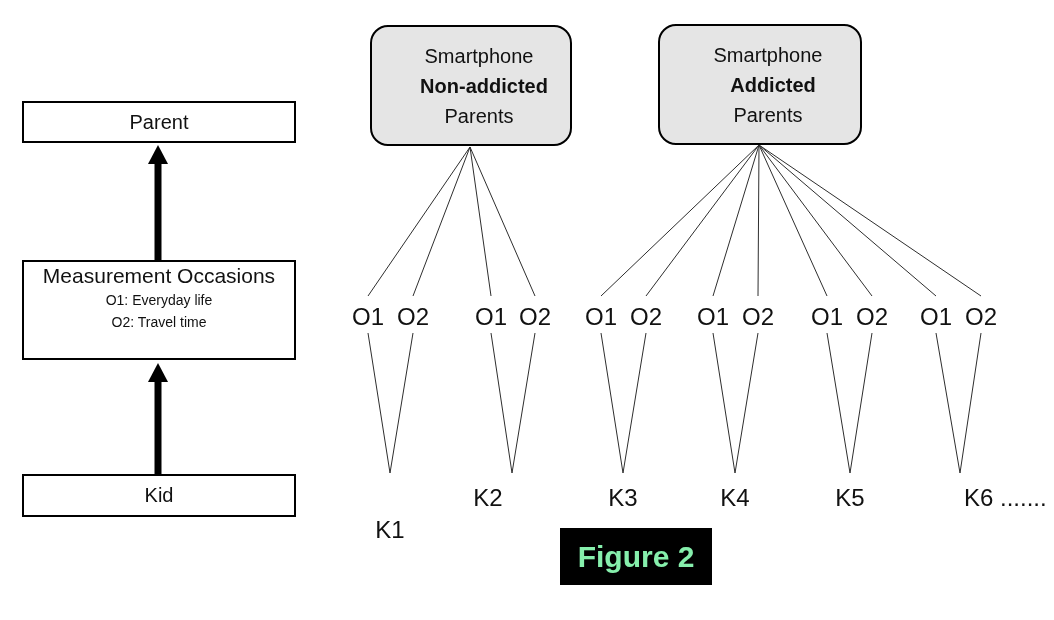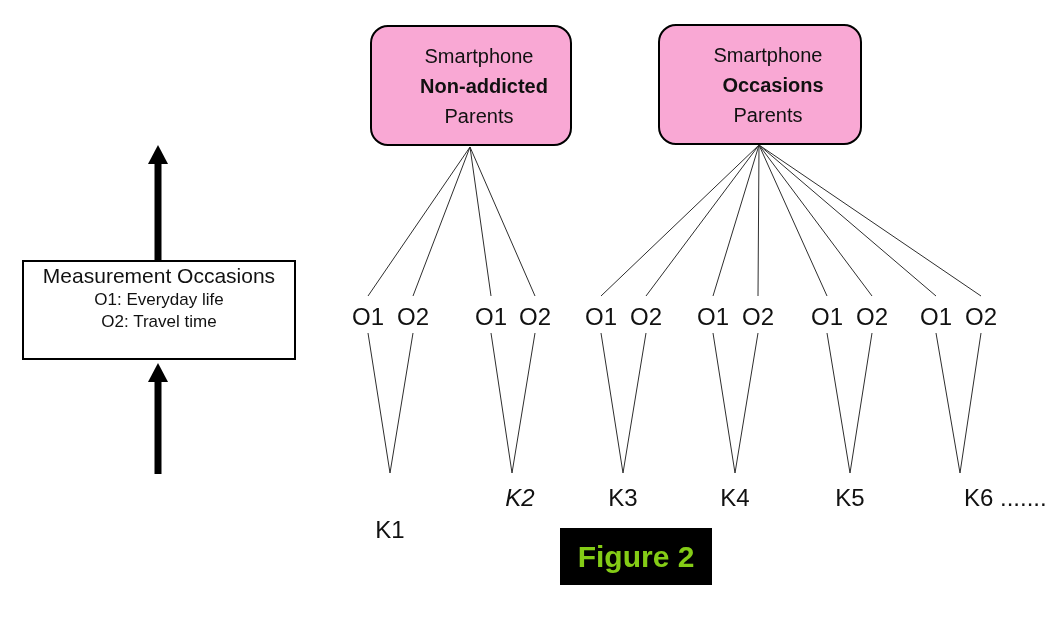--- a/index.html
+++ b/index.html
@@ -24,26 +24,26 @@
     box-sizing: border-box;
     display: flex;
     align-items: center;
     justify-content: center;
     text-align: center;
   }
   .parent-box  { left: 22px; top: 101px; width: 274px; height: 42px; font-size: 20px; }
   .kid-box     { left: 22px; top: 474px; width: 274px; height: 43px; font-size: 20px; }
   .meas-box    { left: 22px; top: 260px; width: 274px; height: 100px; flex-direction: column; justify-content: flex-start; padding-top: 0; }
   .meas-title  { font-size: 21px; line-height: 27px; }
-  .meas-line   { font-size: 17px; line-height: 22px; }
+  .meas-line   { font-size: 14px; line-height: 22px; }
   .group-box {
     position: absolute;
     border: 2px solid #000000;
     border-radius: 18px;
-    background: #f9a8d4;
+    background: #e5e5e5;
     box-sizing: border-box;
     display: flex;
     flex-direction: column;
     align-items: center;
     justify-content: center;
     text-align: center;
     font-size: 20px;
     line-height: 30px;
     padding-left: 16px;
   }
@@ -56,21 +56,21 @@
     white-space: nowrap;
     transform: translateX(-50%);
   }
   .o-label { top: 303px; }
   .k-label { top: 484px; }
   .k-label.left-anchored { transform: none; }
   .caption-box {
     position: absolute;
     left: 560px; top: 528px; width: 152px; height: 57px;
     background: #000000;
-    color: #84cc16;
+    color: #86efac;
     display: flex;
     align-items: center;
     justify-content: center;
     font-size: 30px;
     font-weight: bold;
   }
 </style>
 </head>
 <body>
 
@@ -106,47 +106,53 @@
     <g>
       <line x1="158" y1="260" x2="158" y2="162" stroke="#000000" stroke-width="7"></line>
       <polygon points="158,145 148,164 168,164" fill="#000000"></polygon>
     </g>
     <g>
       <line x1="158" y1="474" x2="158" y2="380" stroke="#000000" stroke-width="7"></line>
       <polygon points="158,363 148,382 168,382" fill="#000000"></polygon>
     </g>
   </svg>
 
+  <div class="box parent-box">
+    <span>Parent</span>
+  </div>
 
   <div class="box meas-box">
     <div class="meas-title">Measurement Occasions</div>
     <div class="meas-line">O1: Everyday life</div>
     <div class="meas-line">O2: Travel time</div>
   </div>
 
+  <div class="box kid-box">
+    <span>Kid</span>
+  </div>
 
   <div class="group-box group-a">
     <div>Smartphone</div>
     <div class="strong">Non-addicted</div>
     <div>Parents</div>
   </div>
 
   <div class="group-box group-b">
     <div>Smartphone</div>
-    <div class="strong">Occasions</div>
+    <div class="strong">Addicted</div>
     <div>Parents</div>
   </div>
 
   <div id="generated-labels">
       <div class="o-label" style="left: 368px;">O1</div>
       <div class="o-label" style="left: 413px;">O2</div>
       <div class="k-label" style="left: 390px; margin-top: 32px;">K1</div>
       <div class="o-label" style="left: 491px;">O1</div>
       <div class="o-label" style="left: 535px;">O2</div>
-      <div class="k-label" style="left: 520px; font-style: italic;">K2</div>
+      <div class="k-label" style="left: 488px;">K2</div>
       <div class="o-label" style="left: 601px;">O1</div>
       <div class="o-label" style="left: 646px;">O2</div>
       <div class="k-label" style="left: 623px;">K3</div>
       <div class="o-label" style="left: 713px;">O1</div>
       <div class="o-label" style="left: 758px;">O2</div>
       <div class="k-label" style="left: 735px;">K4</div>
       <div class="o-label" style="left: 827px;">O1</div>
       <div class="o-label" style="left: 872px;">O2</div>
       <div class="k-label" style="left: 850px;">K5</div>
       <div class="o-label" style="left: 936px;">O1</div>

